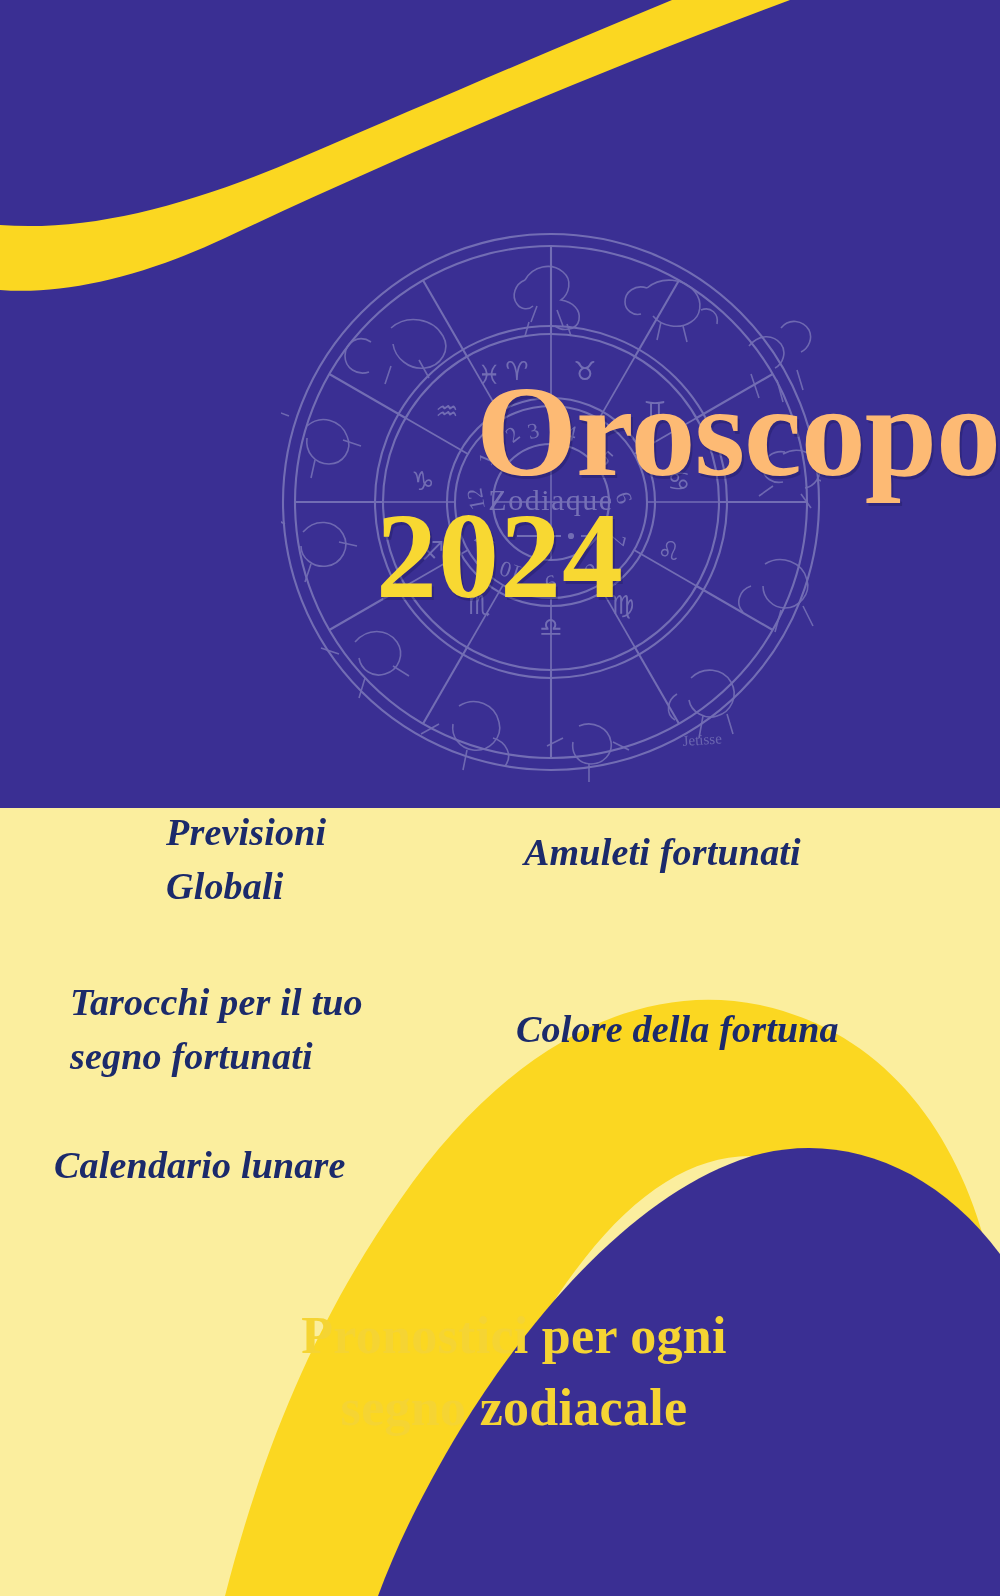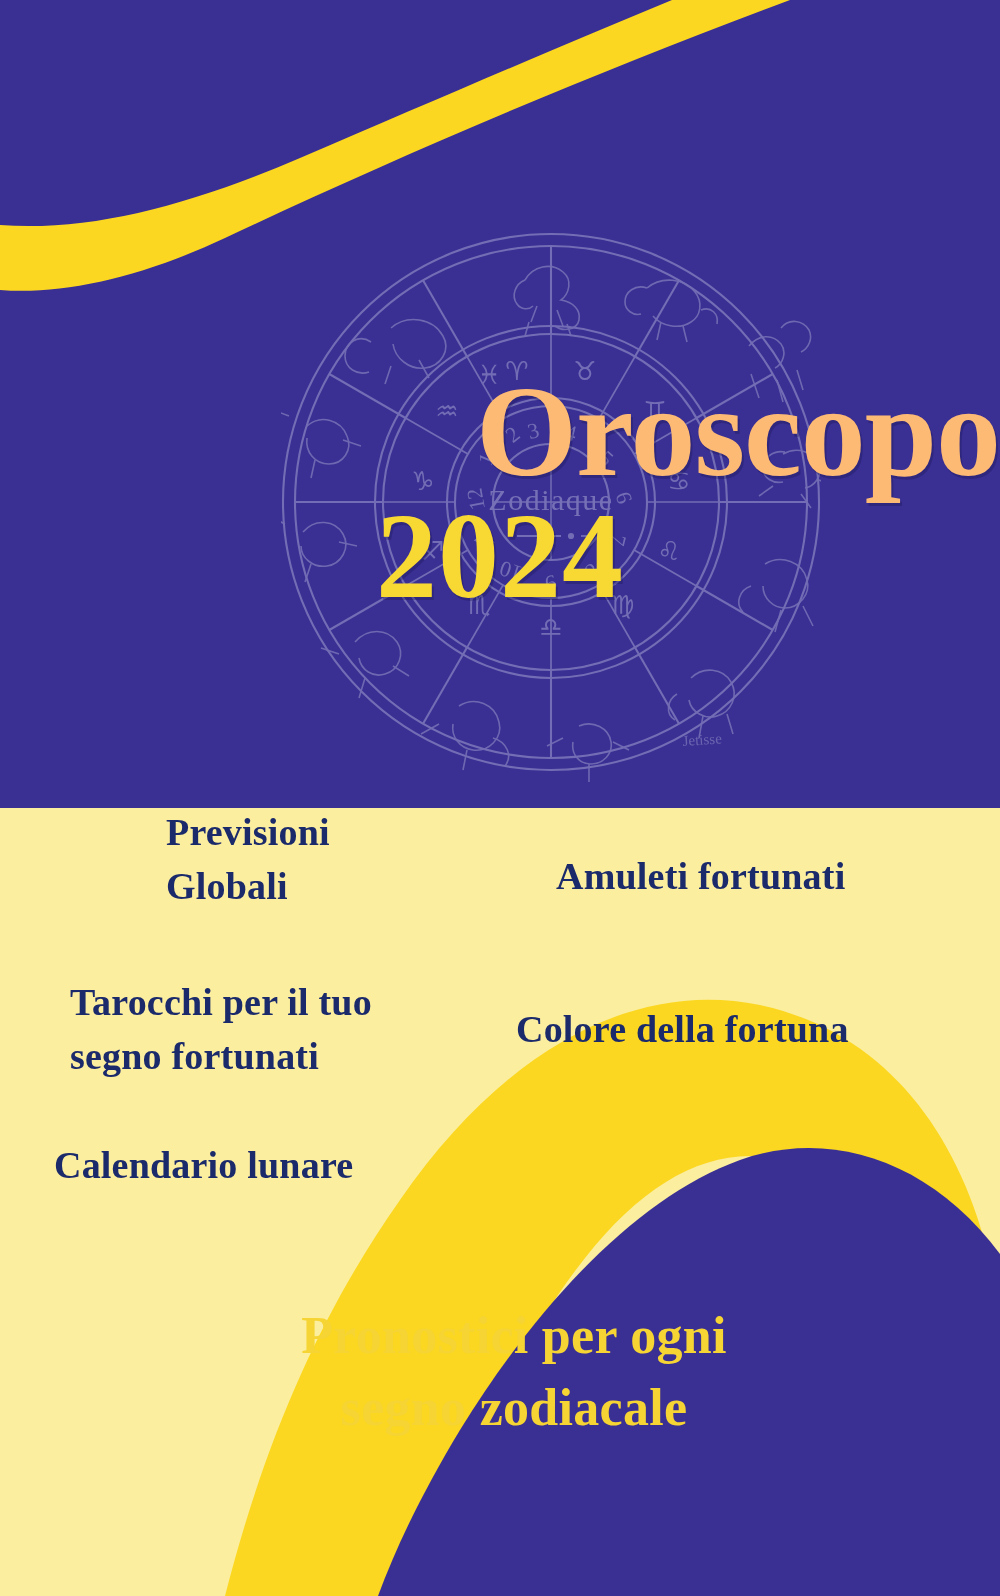--- a/index.html
+++ b/index.html
@@ -128,23 +128,24 @@
   
   .feature {
     position: absolute;
     color: #1B2A6B;
     font-family: "Liberation Serif", "DejaVu Serif", serif;
     font-weight: bold;
     font-size: 38px;
     line-height: 1.42;
     letter-spacing: 0.2px;
     white-space: pre-line;
+    font-style: italic;
   }
   #feat-0 { left: 166px; top: 806px; }
-  #feat-1 { left: 556px; top: 826px; margin-top: 24px; }
+  #feat-1 { left: 524px; top: 826px; }
   #feat-2 { left: 70px;  top: 976px; }
   #feat-3 { left: 516px; top: 1003px; }
   #feat-4 { left: 54px;  top: 1139px; }
 
   
   #footer {
     position: absolute;
     left: 0; right: 0;
     top: 1300px;
     text-align: center;

